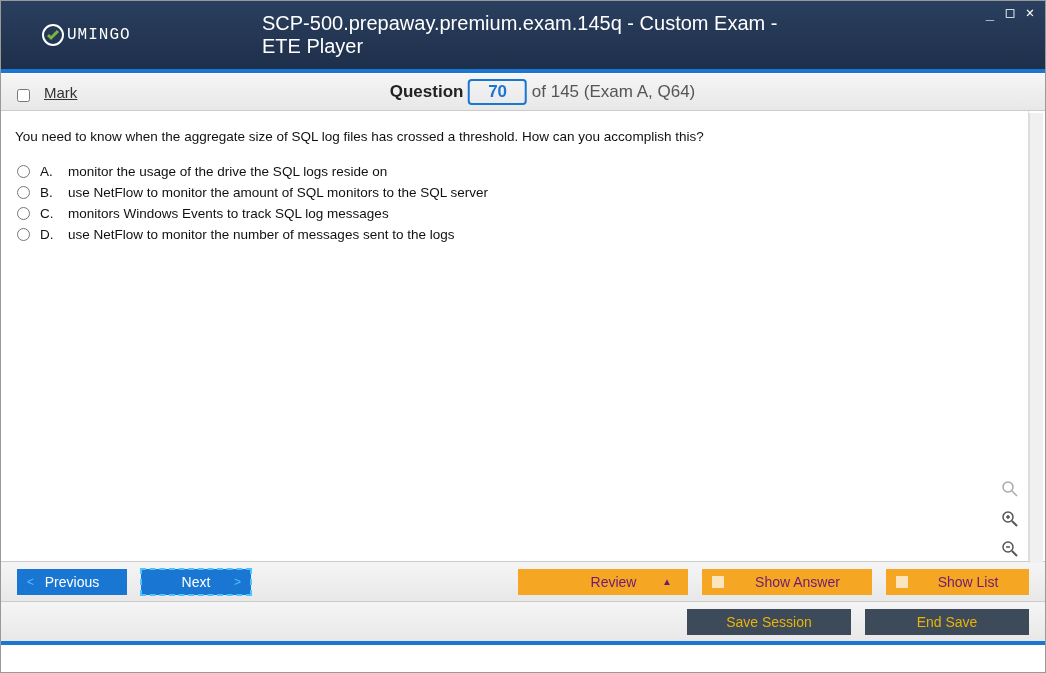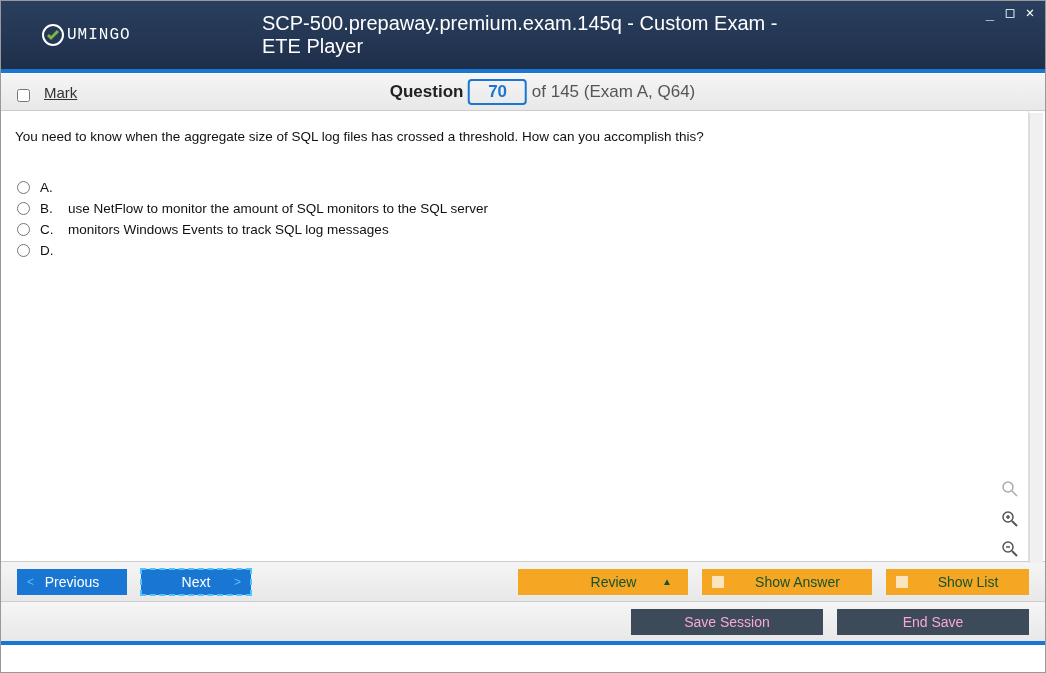--- a/index.html
+++ b/index.html
@@ -16,45 +16,45 @@
 
 .question-bar { background: linear-gradient(to bottom, #f5f5f5, #e8e8e8); border-top: 1px solid #fff; border-bottom: 1px solid #ccc; height: 38px; display: flex; align-items: center; padding: 0 16px; position: relative; }
 .mark-wrap { display: flex; align-items: flex-end; gap: 14px; }
 .mark-wrap label { text-decoration: underline; font-size: 15px; color: #333; cursor: pointer; }
 .mark-wrap input { position: relative; top: 1px; }
 .question-info { position: absolute; left: 50%; transform: translateX(-50%); font-size: 17px; color: #555; }
 .question-info .q-label { font-weight: bold; color: #222; margin-left: 39px; }
 .q-num { border: 2px solid #1976d2; border-radius: 4px; padding: 1px 18px; color: #1976d2; font-weight: bold; display: inline-block; }
 
 .content { padding: 18px 14px; height: 450px; position: relative; background: #fff; border-right: 1px solid #ddd; margin-right: 16px; }
-.question-text { font-size: 13.5px; color: #111; margin-bottom: 36px; }
+.question-text { font-size: 13.5px; color: #111; margin-bottom: 20px; }
 .answers { }
 .answer { display: flex; align-items: center; gap: 10px; margin-bottom: 6px; font-size: 13.5px; color: #111; }
 .answer input { margin-left: 2px; }
 .answer .letter { width: 18px; }
 
 .zoom-controls { position: absolute; right: 24px; bottom: 112px; display: flex; flex-direction: column; gap: 8px; }
 .zoom-btn { width: 22px; height: 22px; display: flex; align-items: center; justify-content: center; cursor: pointer; color: #888; }
 
 .nav-bar { background: linear-gradient(to bottom, #f5f5f5, #e8e8e8); border-top: 1px solid #ccc; height: 40px; display: flex; align-items: center; padding: 0 16px; gap: 14px; }
 .blue-btn { background: #1976d2; color: #fff; border: none; width: 110px; height: 26px; font-size: 14px; cursor: pointer; display: inline-flex; align-items: center; justify-content: center; gap: 16px; position: relative; }
 .blue-btn.selected { outline: 2px dashed #4ec3ff; outline-offset: -1px; }
 .blue-btn .arrow { font-size: 12px; }
 .prev-btn .arrow { color: #4ec3ff; position: absolute; left: 10px; }
 .next-btn .arrow { color: #4ec3ff; position: absolute; right: 10px; }
 
-.orange-btn { background: #f5a623; color: #14532d; border: none; height: 26px; font-size: 14px; cursor: pointer; display: inline-flex; align-items: center; justify-content: center; position: relative; padding-left: 21px; }
+.orange-btn { background: #f5a623; color: #701a75; border: none; height: 26px; font-size: 14px; cursor: pointer; display: inline-flex; align-items: center; justify-content: center; position: relative; padding-left: 21px; }
 .review-btn { width: 170px; margin-left: auto; }
 .review-btn .tri { position: absolute; right: 16px; font-size: 10px; }
 .show-answer-btn { width: 170px; }
 .show-list-btn { width: 143px; }
 .icon-box { position: absolute; left: 10px; width: 12px; height: 12px; background: rgba(255,255,255,0.7); }
 
 .bottom-bar { background: linear-gradient(to bottom, #f5f5f5, #e8e8e8); border-top: 1px solid #ccc; height: 40px; display: flex; align-items: center; justify-content: flex-end; padding: 0 16px; gap: 14px; }
-.dark-btn { background: #3c4a5a; color: #f9a8d4; border: none; width: 192px; height: 26px; font-size: 14px; cursor: pointer; }
+.dark-btn { background: #3c4a5a; color: #eab308; border: none; width: 164px; height: 26px; font-size: 14px; cursor: pointer; }
 
 .blue-strip-bottom { height: 4px; background: #1976d2; }
 
 .scrollbar { position: absolute; top: 112px; right: 2px; width: 14px; height: 450px; background: #f0f0f0; border-left: 1px solid #ddd; }
 </style>
 </head>
 <body>
 
 <div class="titlebar">
   <div class="logo">
@@ -84,34 +84,36 @@
     <span>of 145 (Exam A, Q64)</span>
   </div>
 </div>
 
 <div class="content">
   <div class="question-text">You need to know when the aggregate size of SQL log files has crossed a threshold. How can you accomplish this?</div>
   <div class="answers">
     <div class="answer">
       <input type="radio" name="ans" style="">
       <span class="letter">A.</span>
+      <span>monitor the usage of the drive the SQL logs reside on</span>
     </div>
     <div class="answer">
       <input type="radio" name="ans" style="">
       <span class="letter">B.</span>
       <span>use NetFlow to monitor the amount of SQL monitors to the SQL server</span>
     </div>
     <div class="answer">
       <input type="radio" name="ans" style="">
       <span class="letter">C.</span>
       <span>monitors Windows Events to track SQL log messages</span>
     </div>
     <div class="answer">
       <input type="radio" name="ans" style="">
       <span class="letter">D.</span>
+      <span>use NetFlow to monitor the number of messages sent to the logs</span>
     </div>
   </div>
 </div>
 
 <div class="scrollbar"></div>
 
 <div class="zoom-controls">
   <div class="zoom-btn">
     <svg width="18" height="18" viewBox="0 0 18 18">
         <circle cx="7" cy="7" r="5" fill="none" stroke="#aaa" stroke-width="1.5"></circle>

